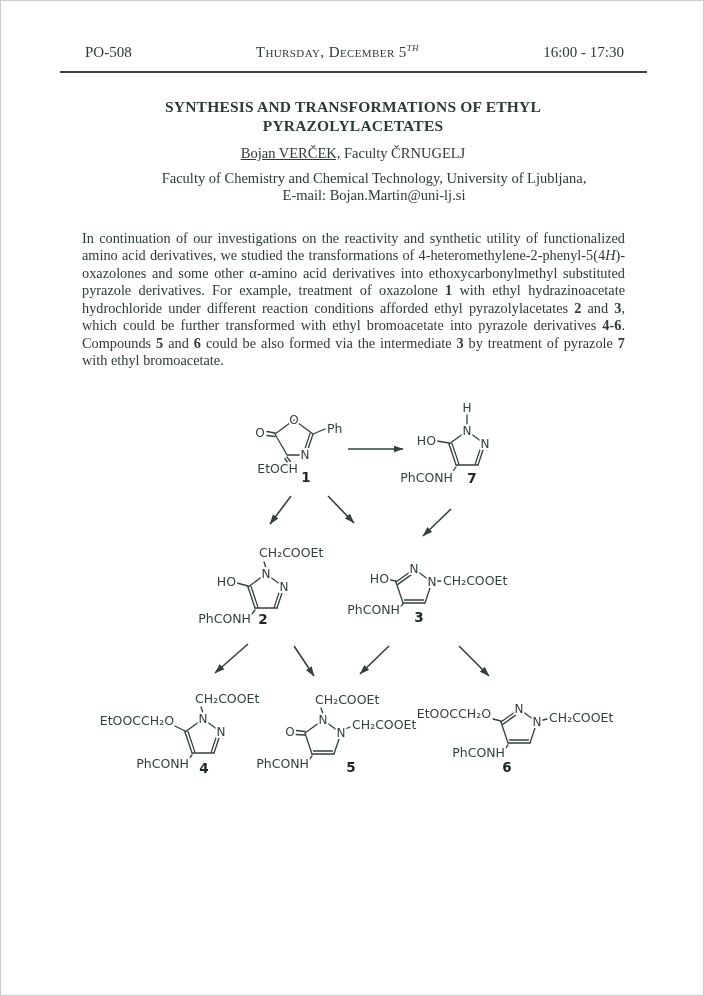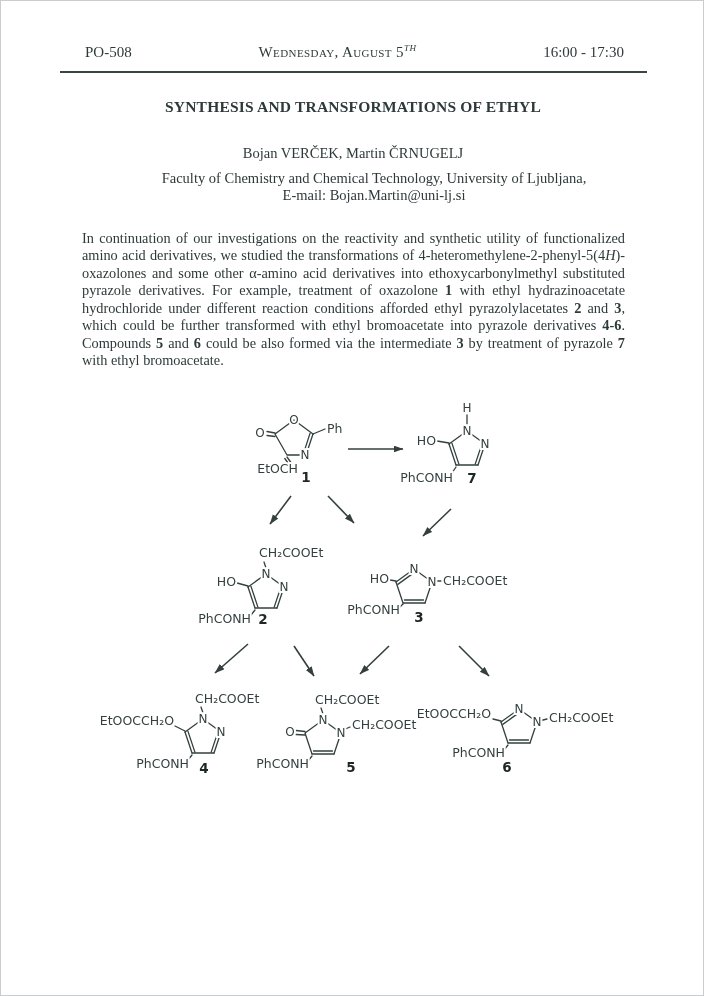--- a/index.html
+++ b/index.html
@@ -11,21 +11,21 @@
        justify-content:space-between;align-items:baseline;font-size:15px;}
   #hdr .code{padding-left:24px;}
   #hdr .date{font-variant:small-caps;letter-spacing:.4px;}
   #hdr .date sup{font-size:9px;font-variant:normal;font-style:italic;}
   #hdr .time{padding-right:22px;font-family:Liberation Serif, serif;}
   #rule{position:absolute;left:59px;top:70px;width:587px;border-top:2px solid #3a4646;}
   
   #title{position:absolute;left:0;top:88px;width:704px;text-align:center;
          font-weight:bold;font-size:15.5px;line-height:19px;letter-spacing:.2px;margin-top:8px;}
   #authors{position:absolute;left:0;top:144px;width:704px;text-align:center;font-size:14.5px;}
-  #authors .pres{}
+  #authors .pres{text-decoration:underline;}
   #affil{position:absolute;left:0;top:169px;width:704px;text-align:center;
          font-size:14.5px;line-height:17px;margin-left:21px;}
   
   #abs{position:absolute;left:81px;top:229px;width:543px;text-align:justify;
        font-size:14.3px;line-height:17.45px;}
   #abs .b{font-weight:bold;}
   #abs .i{font-style:italic;}
   
   #scheme{position:absolute;left:62px;top:392px;}
   .bond{stroke:#33403f;stroke-width:1.3;fill:none;stroke-linecap:round;}
@@ -37,31 +37,32 @@
   .ts{text-anchor:start;} .te{text-anchor:end;}
   .num{font:bold 13.5px "DejaVu Sans","Liberation Sans",sans-serif;fill:#1e2626;text-anchor:middle;}
 </style>
 </head>
 <body>
 
 <div id="page">
 
   <div id="hdr">
     <span class="code">PO-508</span>
-    <span class="date"><span>Wednesday, August 5</span><sup>TH</sup></span>
+    <span class="date"><span>Thursday, December 5</span><sup>TH</sup></span>
     <span class="time">16:00 - 17:30</span>
   </div>
   <div id="rule"></div>
 
   <div id="title">
     <div>SYNTHESIS AND TRANSFORMATIONS OF ETHYL</div>
+    <div>PYRAZOLYLACETATES</div>
   </div>
 
   <div id="authors">
-    <span class="pres">Bojan VERČEK,</span><span> Martin ČRNUGELJ</span>
+    <span class="pres">Bojan VERČEK,</span><span> Faculty ČRNUGELJ</span>
   </div>
 
   <div id="affil">
     <div>Faculty of Chemistry and Chemical Technology, University of Ljubljana,</div>
     <div>E-mail: Bojan.Martin@uni-lj.si</div>
   </div>
 
   <div id="abs"><span>In continuation of our investigations on the reactivity and synthetic utility of functionalized amino acid derivatives, we studied the transformations of 4-heteromethylene-2-phenyl-5(4</span><span class="i">H</span><span>)-oxazolones and some other α-amino acid derivatives into ethoxycarbonylmethyl substituted pyrazole derivatives. For example, treatment of oxazolone </span><span class="b">1</span><span> with ethyl hydrazinoacetate hydrochloride under different reaction conditions afforded ethyl pyrazolylacetates </span><span class="b">2</span><span> and </span><span class="b">3</span><span>, which could be further transformed with ethyl bromoacetate into pyrazole derivatives </span><span class="b">4-6</span><span>. Compounds </span><span class="b">5</span><span> and </span><span class="b">6</span><span> could be also formed via the intermediate </span><span class="b">3</span><span> by treatment of pyrazole </span><span class="b">7</span><span> with ethyl bromoacetate.</span></div>
 
   <svg id="scheme" width="580" height="408" viewBox="0 0 580 408">

